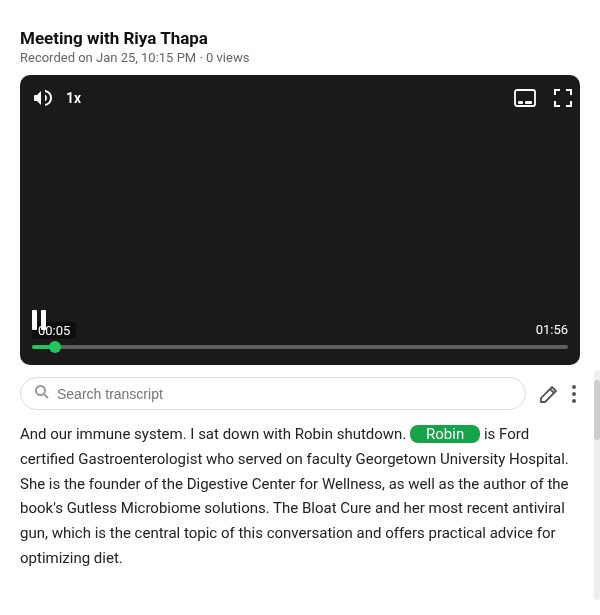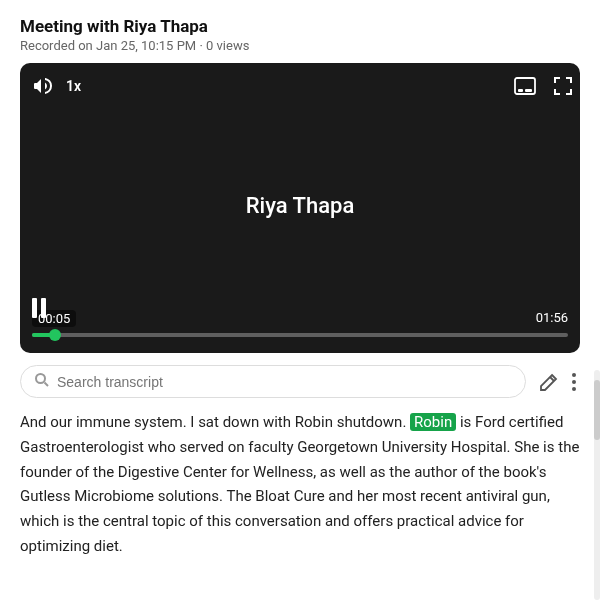--- a/index.html
+++ b/index.html
@@ -12,21 +12,21 @@
     }
 
     .page-wrapper {
       background: #ffffff;
       width: 600px;
       min-height: 615px;
     }
 
     
     .header {
-      padding: 16px 20px 10px 20px;
+      padding: 28px 20px 10px 20px;
     }
     .header-title {
       font-size: 17px;
       font-weight: 700;
       color: #111;
     }
     .header-meta {
       font-size: 13px;
       color: #666;
       margin-top: 2px;
@@ -213,22 +213,22 @@
       color: #222;
     }
 
     .transcript-text {
       position: relative;
     }
 
     .highlight {
       background: #16a34a;
       color: #fff;
-      border-radius: 3px;
-      padding: 0 4px;
+      border-radius: 8px;
+      padding: 0 16px;
     }
 
     .scrollbar-track {
       position: absolute;
       right: 0;
       top: 370px;
       width: 6px;
       height: 230px;
       background: #eee;
       border-radius: 3px;
@@ -276,21 +276,20 @@
           <svg width="18" height="18" viewBox="0 0 18 18" fill="none" stroke="white" stroke-width="2">
             <polyline points="1,6 1,1 6,1"></polyline>
             <polyline points="12,1 17,1 17,6"></polyline>
             <polyline points="17,12 17,17 12,17"></polyline>
             <polyline points="6,17 1,17 1,12"></polyline>
           </svg>
         </button>
       </div>
     </div>
 
-    <div class="video-center-text">Riya Thapa</div>
 
     <div class="video-bottom-controls">
       <button class="play-pause-btn">
         <svg width="18" height="20" viewBox="0 0 18 20" fill="white">
           <rect x="0" y="0" width="5" height="20" rx="1"></rect>
           <rect x="9" y="0" width="5" height="20" rx="1"></rect>
         </svg>
       </button>
       <div class="video-time-row">
         <span class="time-current">00:05</span>

